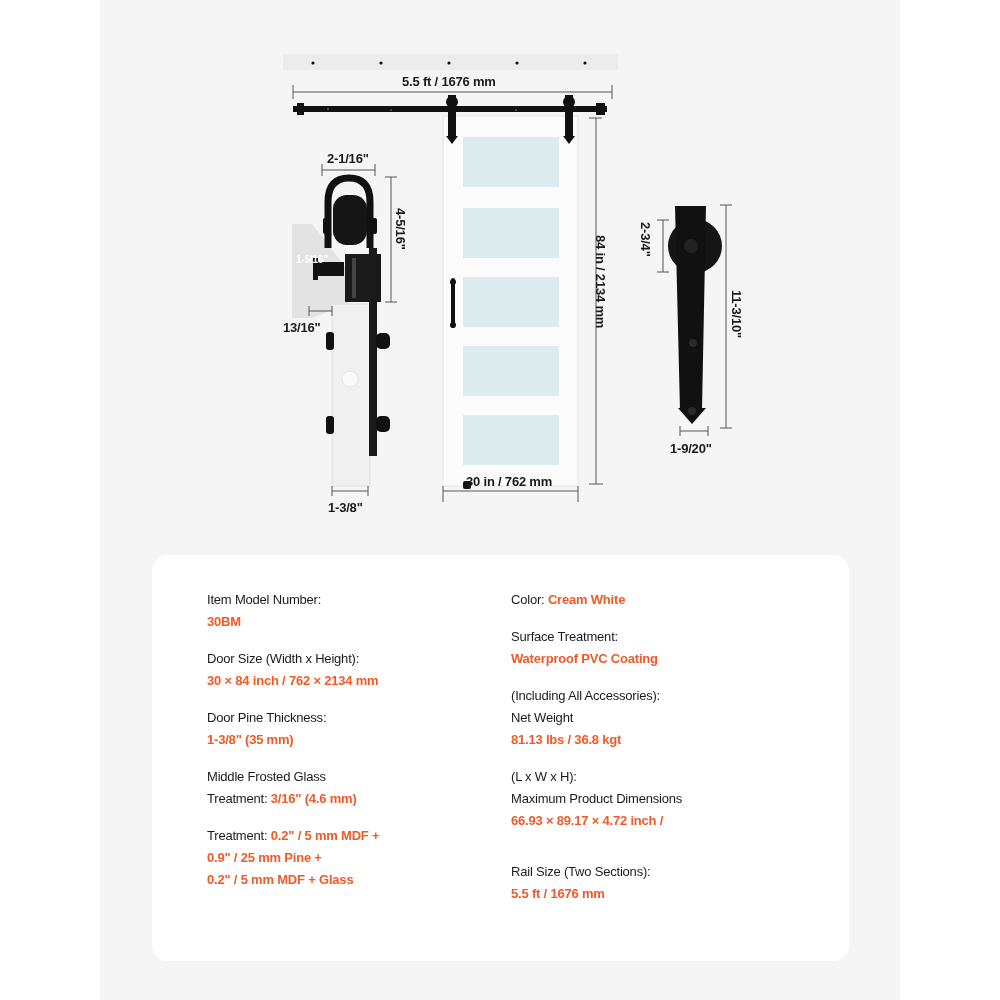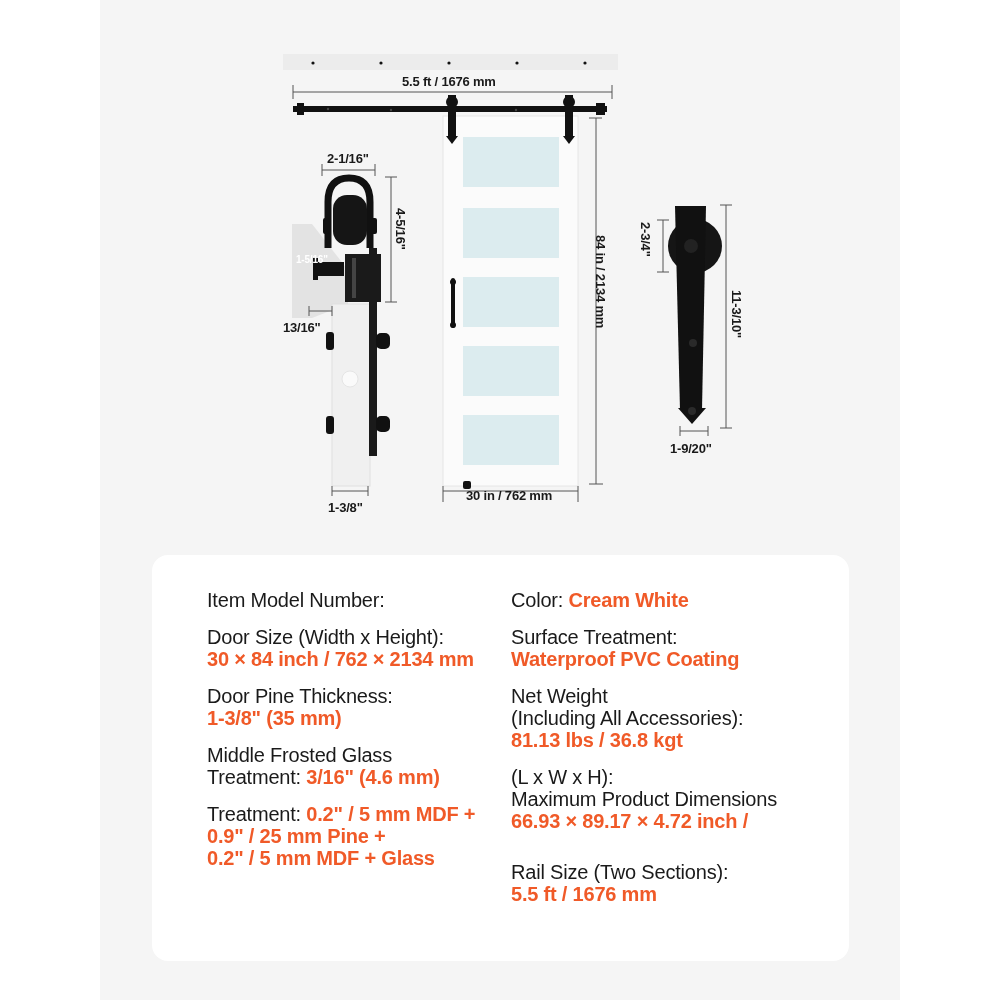--- a/index.html
+++ b/index.html
@@ -6,21 +6,21 @@
   html, body { width: 1000px; height: 1000px; background: #ffffff; overflow: hidden; }
   body { font-family: "Liberation Sans", "DejaVu Sans", sans-serif; position: relative; }
   .panel { position: absolute; left: 100px; top: 0; width: 800px; height: 1000px; background: #f5f5f5; }
   .diagram { position: absolute; left: 0; top: 0; width: 1000px; height: 540px; }
   .dim { position: absolute; font-weight: bold; font-size: 13px; color: #1a1a1a; white-space: nowrap; letter-spacing: -0.2px; }
   .dim.v { transform-origin: left top; transform: rotate(90deg); }
   .card { position: absolute; left: 152px; top: 555px; width: 697px; height: 406px; background: #ffffff; border-radius: 16px; }
   .col { position: absolute; top: 34px; }
   .col.left { left: 55px; width: 300px; }
   .col.right { left: 359px; width: 320px; }
-  .spec { font-size: 20px; line-height: 22px; color: #1a1a1a; margin-bottom: 15px; letter-spacing: -0.2px; }
+  .spec { font-size: 13px; line-height: 22px; color: #1a1a1a; margin-bottom: 15px; letter-spacing: -0.2px; }
   .spec .val { color: #f05a28; font-weight: bold; }
   .spec .lbl { display: block; }
   .gap { height: 14px; }
 </style>
 </head>
 <body>
 
 <div class="panel"></div>
 
 <div class="diagram">
@@ -142,35 +142,36 @@
       <line x1="720" y1="205" x2="732" y2="205"></line>
       <line x1="720" y1="428" x2="732" y2="428"></line>
       <line x1="680" y1="431" x2="708" y2="431"></line>
       <line x1="680" y1="426" x2="680" y2="436"></line>
       <line x1="708" y1="426" x2="708" y2="436"></line>
     </g>
   </svg>
 
   <div class="dim" style="left:402px;top:74px;">5.5 ft / 1676 mm</div>
   <div class="dim v" style="left:608px;top:235px;">84 in / 2134 mm</div>
-  <div class="dim" style="left:466px;top:488px;">30 in / 762 mm</div>
+  <div class="dim" style="left:466px;top:474px;">30 in / 762 mm</div>
   <div class="dim" style="left:327px;top:151px;">2-1/16"</div>
   <div class="dim v" style="left:408px;top:208px;">4-5/16"</div>
   <div class="dim" style="left:296px;top:254px;font-size:10px;color:#fff;">1-5/16"</div>
   <div class="dim" style="left:283px;top:320px;">13/16"</div>
   <div class="dim" style="left:328px;top:500px;">1-3/8"</div>
   <div class="dim v" style="left:653px;top:222px;">2-3/4"</div>
   <div class="dim v" style="left:744px;top:290px;">11-3/10"</div>
   <div class="dim" style="left:670px;top:441px;">1-9/20"</div>
 </div>
 
 <div class="card">
   <div class="col left">
     <div class="spec">
       <span class="lbl">Item Model Number:</span>
+      <span class="val lbl">30BM</span>
     </div>
     <div class="spec">
       <span class="lbl">Door Size (Width x Height):</span>
       <span class="val lbl">30 × 84 inch / 762 × 2134 mm</span>
     </div>
     <div class="spec">
       <span class="lbl">Door Pine Thickness:</span>
       <span class="val lbl">1-3/8" (35 mm)</span>
     </div>
     <div class="spec">
@@ -189,22 +190,22 @@
   <div class="col right">
     <div class="spec">
       <span>Color:</span>
       <span class="val">Cream White</span>
     </div>
     <div class="spec">
       <span class="lbl">Surface Treatment:</span>
       <span class="val lbl">Waterproof PVC Coating</span>
     </div>
     <div class="spec">
+      <span class="lbl">(Including All Accessories):</span>
       <span class="lbl">Net Weight</span>
-      <span class="lbl">(Including All Accessories):</span>
       <span class="val lbl">81.13 lbs / 36.8 kgt</span>
     </div>
     <div class="spec">
       <span class="lbl">(L x W x H):</span>
       <span class="lbl">Maximum Product Dimensions</span>
       <span class="val lbl">66.93 × 89.17 × 4.72 inch /</span>
     </div>
     <div class="gap"></div>
     <div class="spec">
       <span class="lbl">Rail Size (Two Sections):</span>

